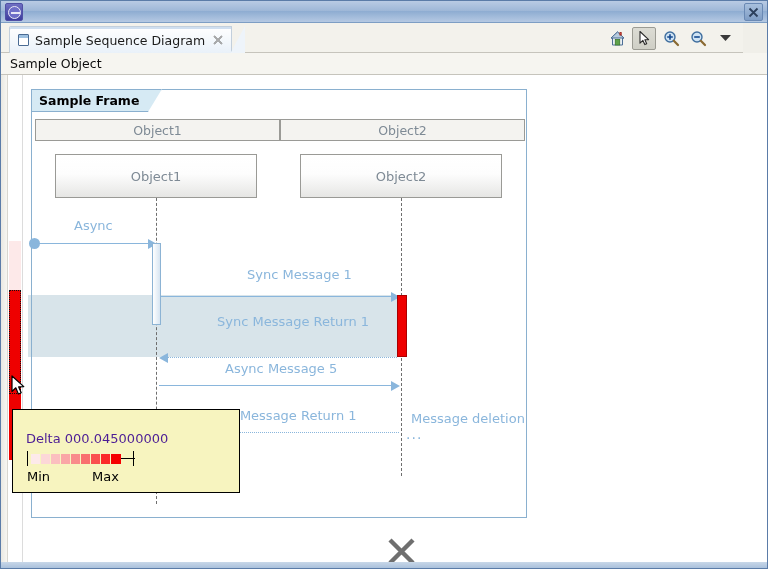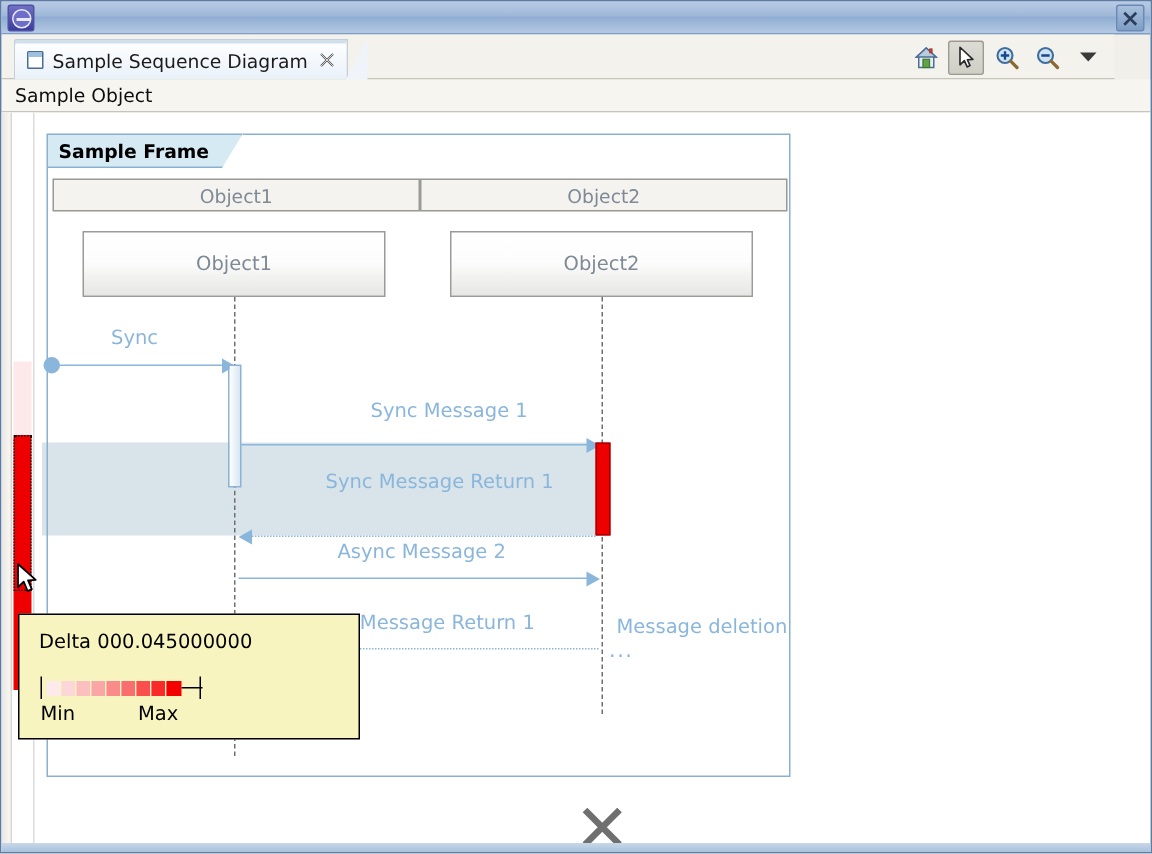--- a/index.html
+++ b/index.html
@@ -240,22 +240,22 @@
   .xmark { position: absolute; }
 
   
   .tooltip {
     position: absolute; left: 11px; top: 334px; width: 228px; height: 84px;
     background: #f7f4bf;
     border: 1.4px solid #000;
     z-index: 40;
   }
   .tt-title {
-    position: absolute; left: 13px; top: 11px;
-    font-size: 13px; color: #000000; white-space: nowrap;
+    position: absolute; left: 13px; top: 21px;
+    font-size: 13px; color: #4c1d95; white-space: nowrap;
   }
   .tt-scale {
     position: absolute; left: 14px; top: 41px; width: 108px; height: 15px;
   }
   .tt-tick {
     position: absolute; width: 1.4px; height: 15px; background: #000; top: 0;
   }
   .tt-seg {
     position: absolute; top: 3px; height: 10px; width: 10px;
     border-right: 1px solid #f7f4bf;
@@ -362,37 +362,37 @@
 
     <div class="lifehead" style="left:54px; top:79px; width:202px;">Object1</div>
     <div class="lifehead" style="left:299px; top:79px; width:202px;">Object2</div>
 
     <div class="lifeline" style="left:155px; top:123px; height:306px;"></div>
     <div class="lifeline" style="left:400px; top:123px; height:278px;"></div>
 
     <div class="found-dot" style="left:28px; top:163px;"></div>
     <div class="msg-line" style="left:33px; top:168px; width:118px;"></div>
     <div class="arrow-r" style="left:147px; top:163.5px;"></div>
-    <div class="msg-label" style="left:73px; top:143px;">Sync</div>
+    <div class="msg-label" style="left:73px; top:143px;">Async</div>
 
     <div class="exec" style="left:151px; top:168px; width:9px; height:82px;"></div>
 
     <div class="msg-line" style="left:160px; top:221px; width:236px;"></div>
     <div class="arrow-r" style="left:390px; top:216.5px;"></div>
     <div class="msg-label" style="left:222px; top:192px;margin-left:24px;">Sync Message 1</div>
 
     <div class="exec-red" style="left:396px; top:220px; width:10px; height:62px;"></div>
 
     <div class="msg-line dotted" style="left:160px; top:282px; width:236px;"></div>
     <div class="arrow-l" style="left:158px; top:277.5px;"></div>
     <div class="msg-label" style="left:216px; top:239px;">Sync Message Return 1</div>
 
     <div class="msg-line" style="left:158px; top:310px; width:238px;"></div>
     <div class="arrow-r" style="left:390px; top:305.5px;"></div>
-    <div class="msg-label" style="left:224px; top:286px;">Async Message 2</div>
+    <div class="msg-label" style="left:224px; top:286px;">Async Message 5</div>
 
     <div class="msg-line dotted" style="left:158px; top:357px; width:240px;"></div>
     <div class="arrow-l" style="left:152px; top:352.5px;"></div>
     <div class="msg-label" style="left:196px; top:333px;">Async Message Return 1</div>
 
     <div class="msg-label" style="left:410px; top:336px;">Message deletion</div>
     <div class="ellipsis" style="left:405px; top:351px;">...</div>
 
     <div class="xmark" style="left:385px; top:461px;">
       <svg width="31" height="31" viewBox="0 0 31 31" aria-hidden="true">

